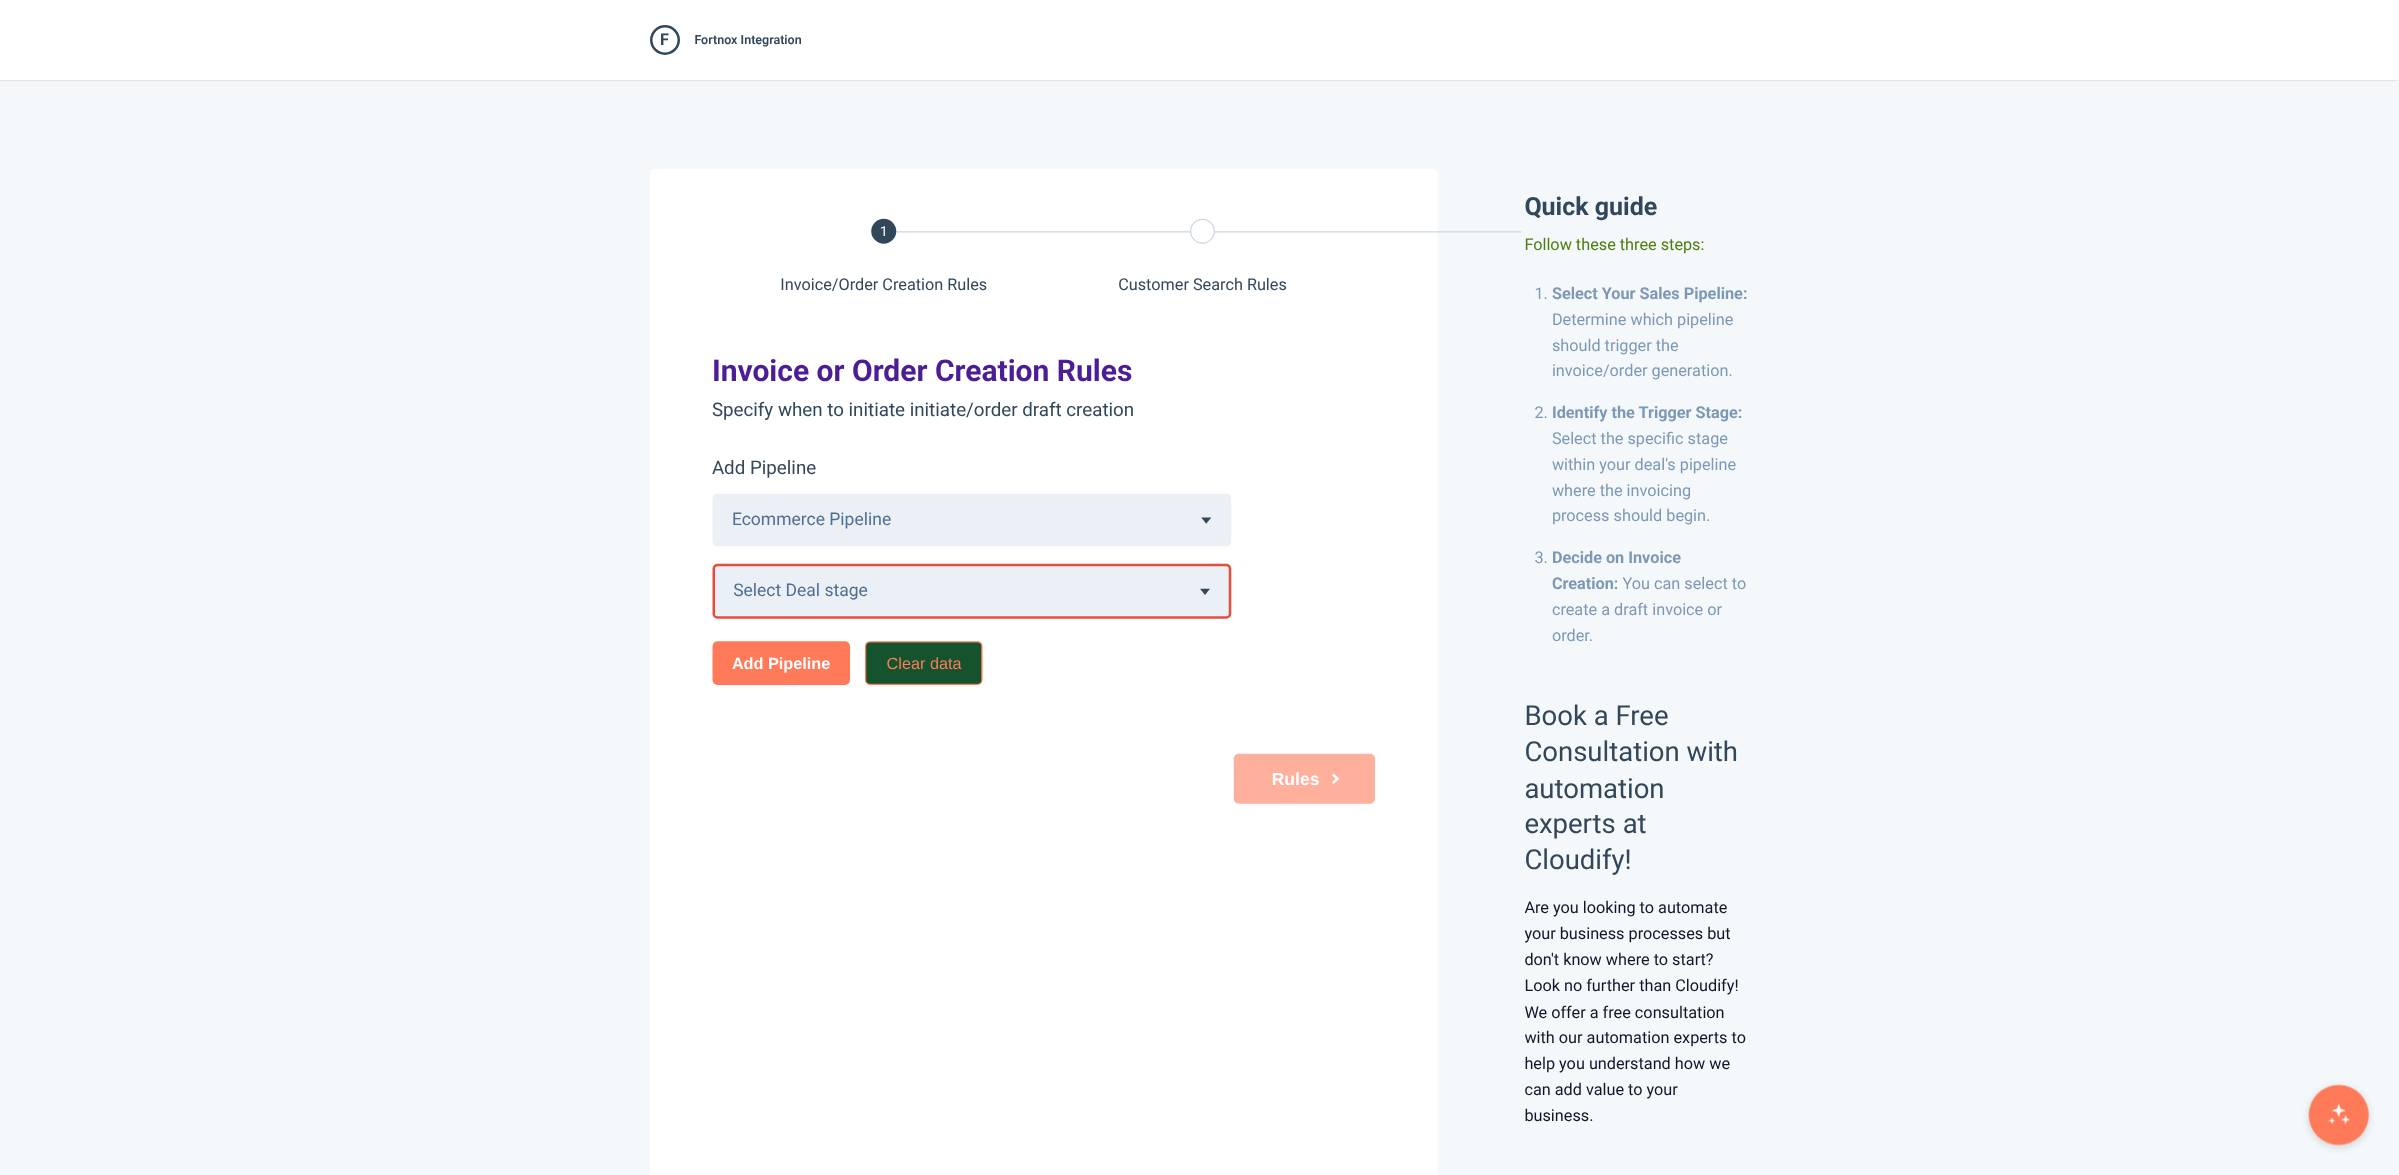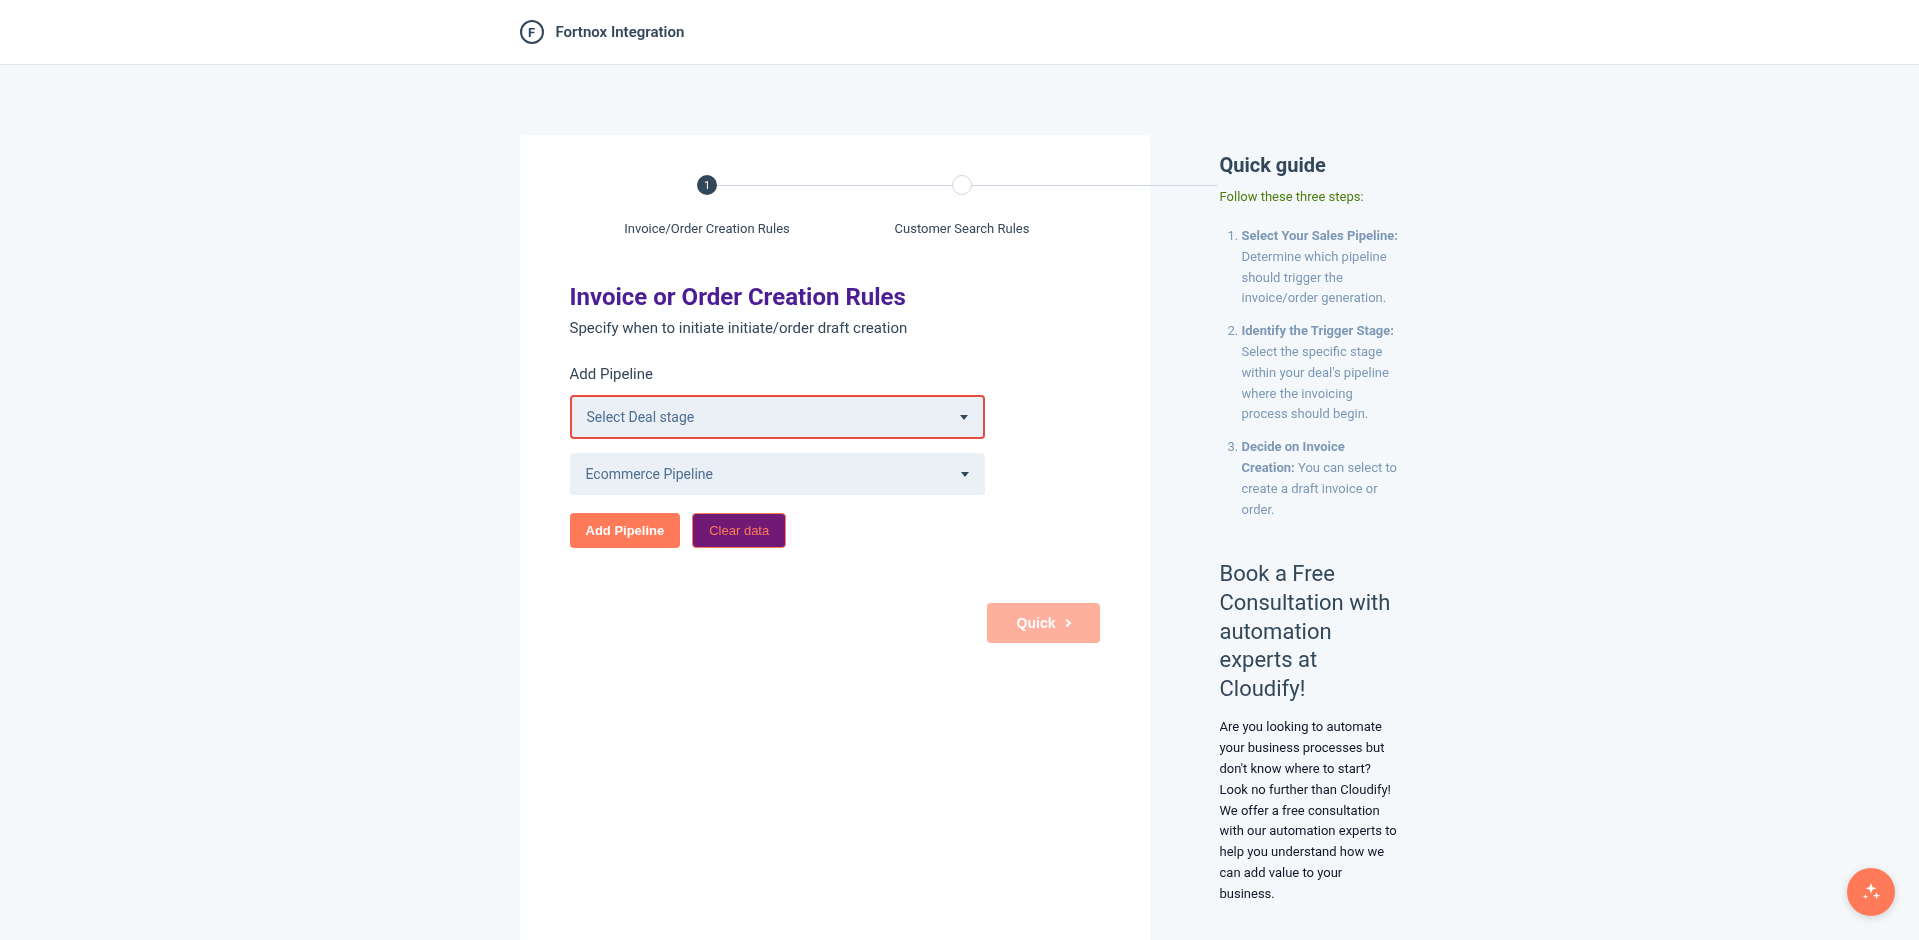--- a/index.html
+++ b/index.html
@@ -30,21 +30,21 @@
       height: 24px;
       border: 2px solid #33475b;
       border-radius: 50%;
       display: flex;
       align-items: center;
       justify-content: center;
       font-weight: bold;
       font-size: 13px;
     }
     .header-title {
-      font-size: 15px;
+      font-size: 10px;
       font-weight: 600;
       color: #33475b;
     }
     .container {
       max-width: 1400px;
       margin: 0 auto;
       padding: 70px 260px 0;
       display: flex;
       gap: 70px;
     }
@@ -155,21 +155,21 @@
       background: #ff7a59;
       color: #fff;
       border: none;
       padding: 10px 16px;
       border-radius: 4px;
       font-size: 13px;
       font-weight: 600;
       cursor: pointer;
     }
     .btn-outline-orange {
-      background: #701a75;
+      background: #14532d;
       color: #ff7a59;
       border: 1px solid #ff7a59;
       padding: 9px 16px;
       border-radius: 4px;
       font-size: 13px;
       font-weight: 500;
       cursor: pointer;
     }
     .next-row {
       display: flex;
@@ -301,38 +301,38 @@
         <div class="step-line"></div>
         <div class="step-label">Customer Search Rules</div>
       </div>
     </div>
 
     <h2 class="section-title">Invoice or Order Creation Rules</h2>
     <p class="section-subtitle">Specify when to initiate initiate/order draft creation</p>
 
     <label class="field-label">Add Pipeline</label>
 
+    <div class="select-box">
+      <span>Ecommerce Pipeline</span>
+      <span class="caret"></span>
+    </div>
+
     <div class="select-box highlighted">
       <span>Select Deal stage</span>
       <span class="caret"></span>
     </div>
 
-    <div class="select-box">
-      <span>Ecommerce Pipeline</span>
-      <span class="caret"></span>
-    </div>
-
     <div class="button-row">
       <button class="btn-primary-orange">Add Pipeline</button>
       <button class="btn-outline-orange">Clear data</button>
     </div>
 
     <div class="next-row">
       <button class="btn-next">
-        <span>Quick</span>
+        <span>Rules</span>
         <span class="chevron-right"></span>
       </button>
     </div>
   </div>
 
   <div class="sidebar">
     <h3 class="guide-title">Quick guide</h3>
     <p class="guide-intro">Follow these three steps:</p>
     <ol class="guide-list">
       <li>

